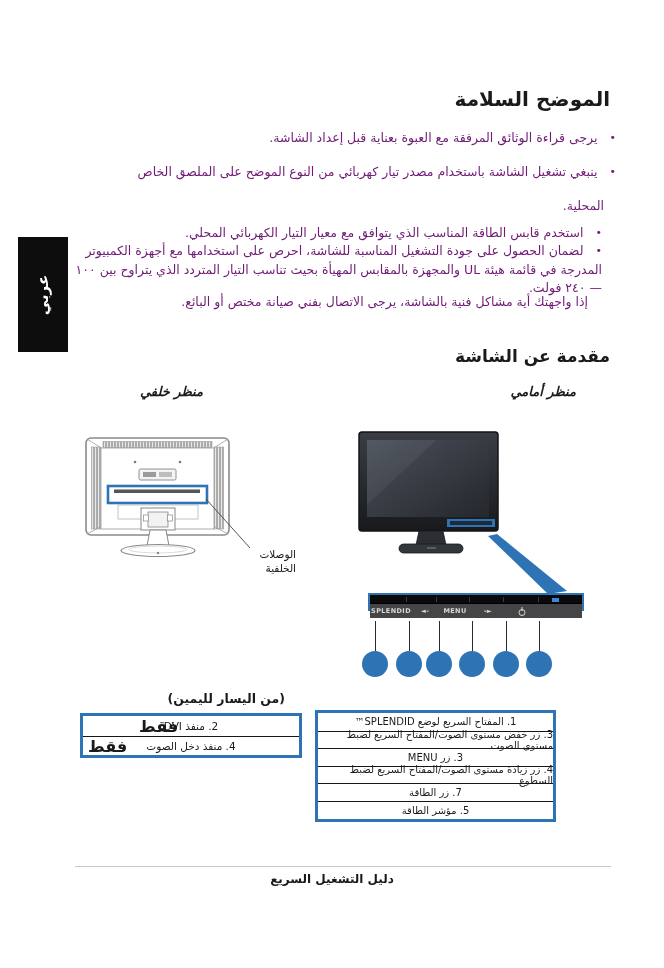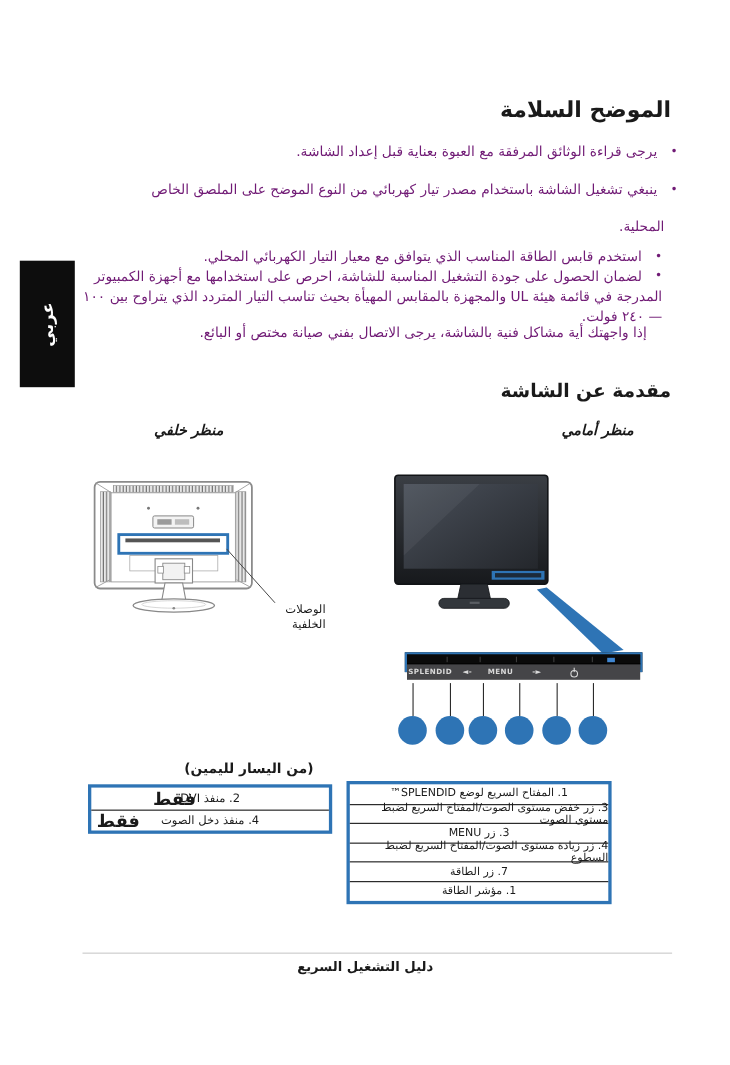--- a/index.html
+++ b/index.html
@@ -216,20 +216,20 @@
     <div class="row">
         <span>3. زر MENU</span>
       </div>
     <div class="row">
         <span>4. زر زيادة مستوى الصوت/المفتاح السريع لضبط السطوع</span>
       </div>
     <div class="row">
         <span>7. زر الطاقة</span>
       </div>
     <div class="row">
-        <span>1. مؤشر الطاقة</span>
+        <span>5. مؤشر الطاقة</span>
       </div>
   </div>
 
   <div class="footer-line"></div>
   <div class="txt footer-text">دليل التشغيل السريع</div>
 
 </div>
 
 </body></html>

